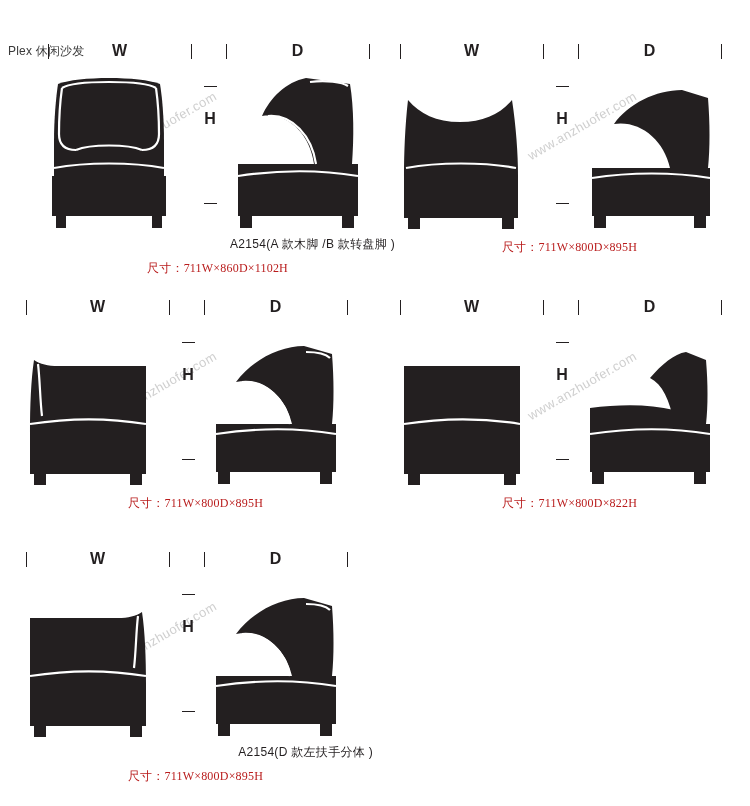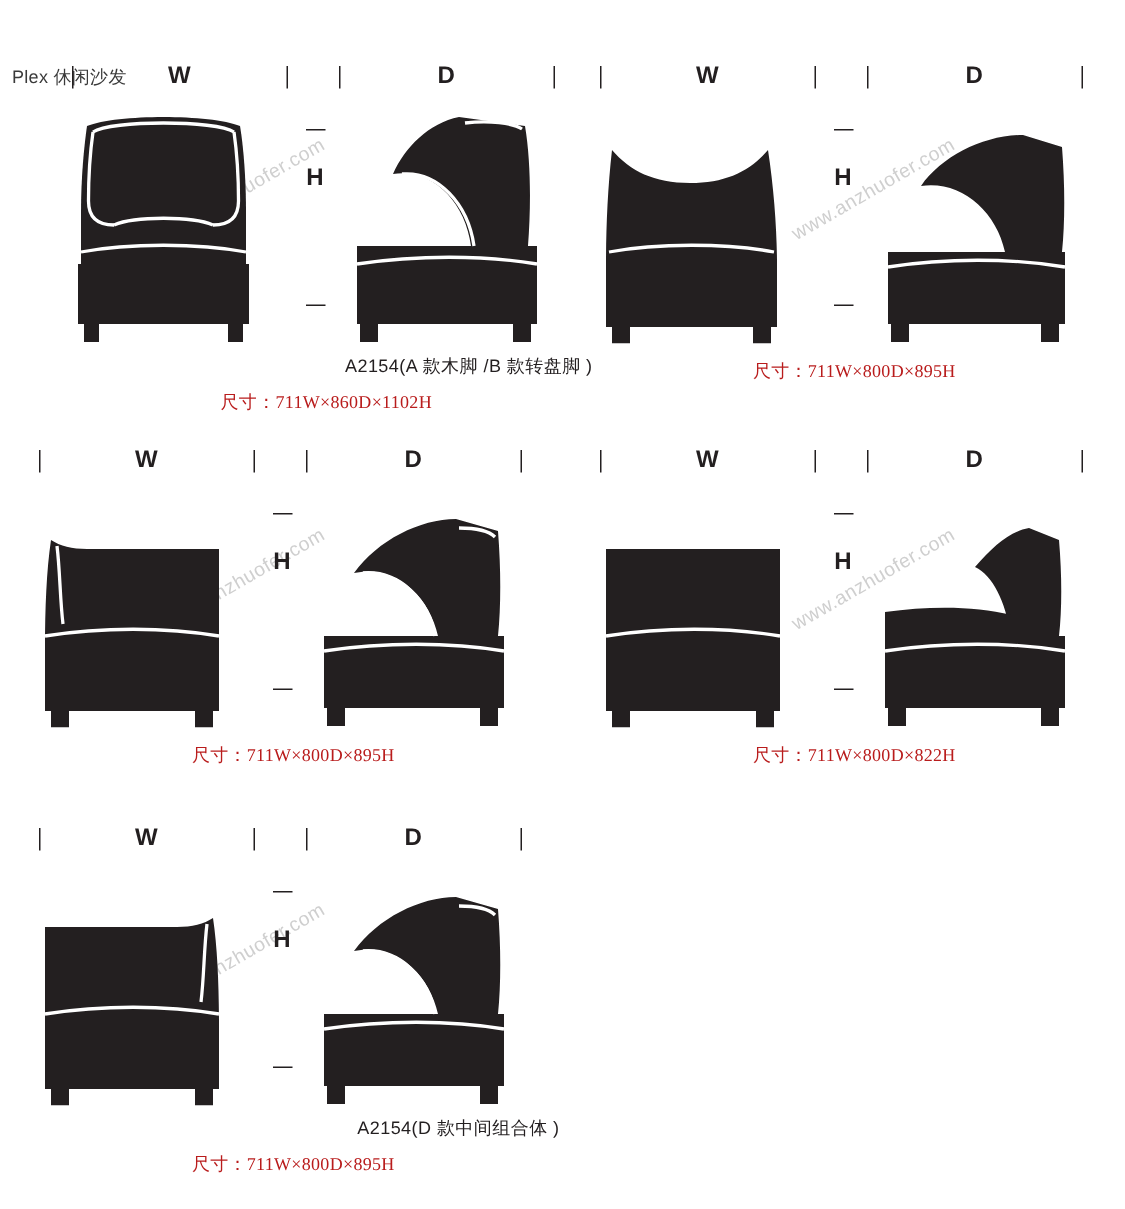--- a/index.html
+++ b/index.html
@@ -428,17 +428,17 @@
             <g fill="none" stroke="#ffffff" stroke-width="2.2">
               <path d="M110 32 C122 32 130 34 134 38"></path>
               <path d="M46 62 C70 60 90 80 94 104"></path>
               <path d="M20 114 C60 108 104 108 140 114"></path>
             </g>
           </svg>
         </div>
       </div>
 
     </div>
-    <div class="caption">A2154(D 款中间组合体 )</div>
+    <div class="caption">A2154(D 款左扶手分体 )</div>
     <div class="size">尺寸：711W×800D×895H</div>
   </div>
 
 </div>
 
 </body></html>

